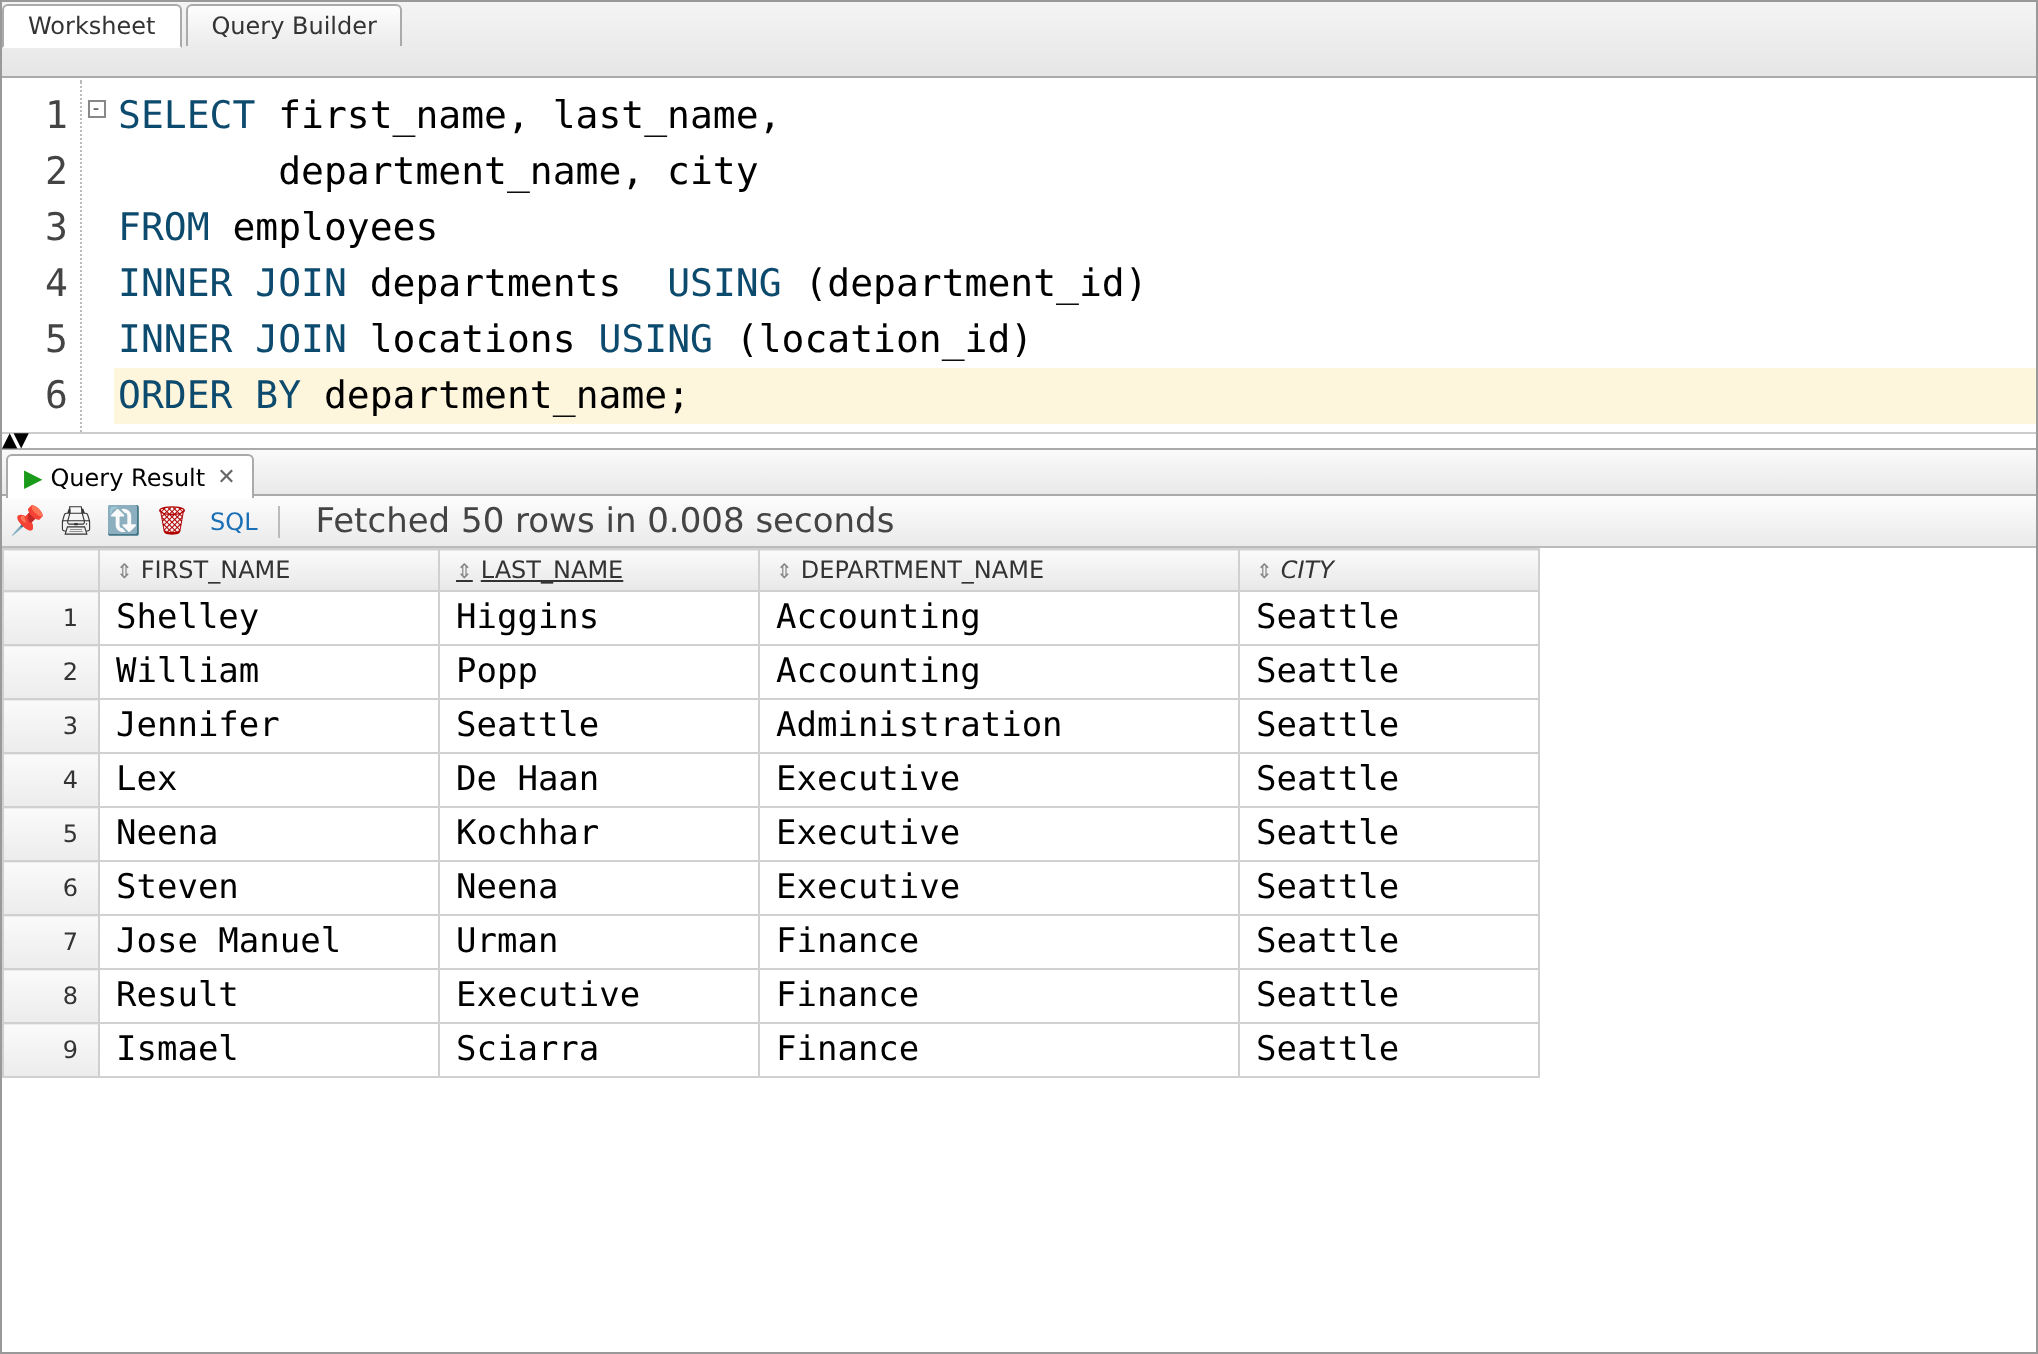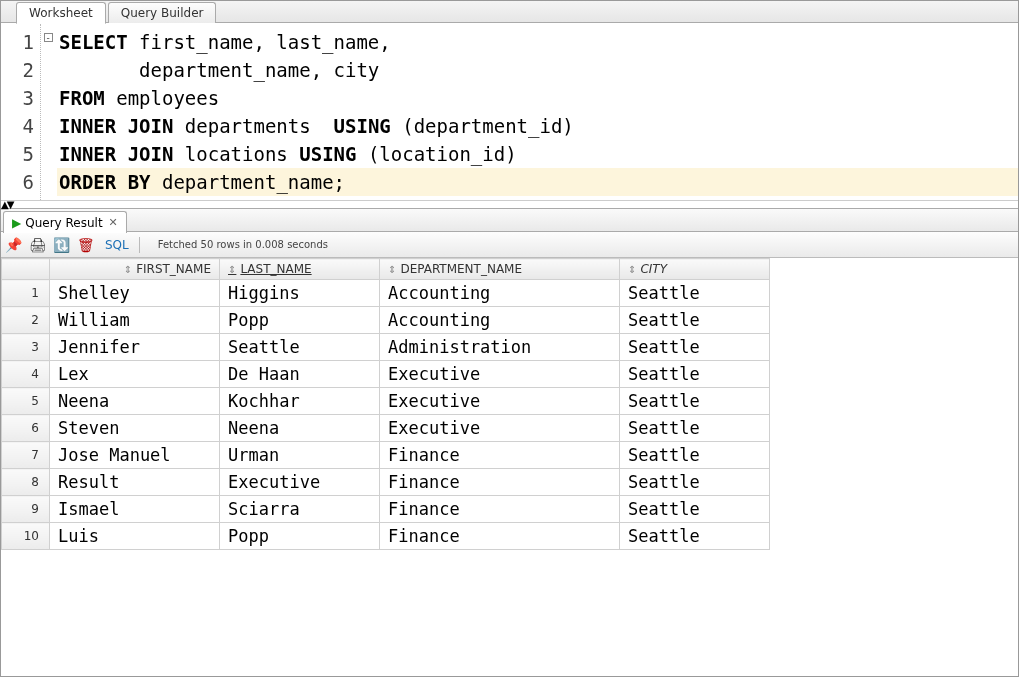--- a/index.html
+++ b/index.html
@@ -9,23 +9,22 @@
   background: #fff;
   width: 1019px;
   height: 677px;
   overflow: hidden;
   border: 1px solid #999;
 }
 .tabstrip {
   display: flex;
   background: linear-gradient(#f4f4f4, #e6e6e6);
   border-bottom: 1px solid #aaa;
-  height: 22px;
-  align-items: center;
-  padding-left: 15px;
+  height: 38px;
+  align-items: flex-start;
 }
 .tab {
   padding: 3px 12px;
   border: 1px solid #aaa;
   border-bottom: none;
   border-radius: 3px 3px 0 0;
   margin-right: 2px;
   font-size: 12px;
   color: #333;
   background: linear-gradient(#fdfdfd,#ececec);
@@ -68,21 +67,21 @@
 }
 .code {
   font-family: "DejaVu Sans Mono","Courier New",monospace;
   font-size: 19px;
   line-height: 28px;
   padding: 4px 0 4px 2px;
   flex: 1;
   white-space: pre;
   color: #000;
 }
-.code .kw { color: #000000; font-weight: bold; text-align: center; }
+.code .kw { color: #0c4a6e; font-weight: normal; text-align: center; }
 .code .line { display:block; padding-left:2px; }
 .code .line.hl { background: #fdf5dc; }
 
 .splitter {
   height: 8px;
   background: #fff;
   border-top: 1px solid #ccc;
   position: relative;
 }
 .splitter .arrows {
@@ -128,21 +127,21 @@
   display:flex; align-items:center; justify-content:center;
   cursor: pointer;
   font-size: 14px;
 }
 .pin { color:#c00; }
 .print { color:#333; }
 .refresh { color:#1b6fb5; }
 .clear { color:#b30000; }
 .sql-link { color:#1b6fb5; font-size:12px; margin: 0 4px; }
 .divider { width:1px; height:16px; background:#bbb; }
-.status { color:#444; font-size:10px;padding-left:12px; }
+.status { color:#444; font-size:17px;padding-left:12px; }
 
 .grid-wrap {
   overflow: auto;
 }
 table.grid {
   border-collapse: collapse;
   font-family: "DejaVu Sans Mono","Courier New",monospace;
   font-size: 17px;
 }
 .grid th, .grid td {
@@ -214,21 +213,21 @@
   <span class="sql-link">SQL</span>
   <span class="divider"></span>
   <span class="status">Fetched 50 rows in 0.008 seconds</span>
 </div>
 
 <div class="grid-wrap">
   <table class="grid">
     <thead>
         <tr id="gridhead">
           <th class="rownum">&nbsp;</th>
-          <th style="width: 170px; text-align: right;"><span class="sort">⇕</span>FIRST_NAME</th>
+          <th style="width: 170px;"><span class="sort">⇕</span>FIRST_NAME</th>
           <th style="width: 160px; text-decoration: underline;"><span class="sort">⇕</span>LAST_NAME</th>
           <th style="width: 240px;"><span class="sort">⇕</span>DEPARTMENT_NAME</th>
           <th style="width: 150px; font-style: italic;"><span class="sort">⇕</span>CITY</th>
         </tr>
       </thead>
     <tbody id="gridbody">
         <tr>
           <td class="rownum">1</td>
           <td>Shelley</td>
           <td>Higgins</td>
@@ -284,22 +283,15 @@
           <td>Finance</td>
           <td>Seattle</td>
         </tr>
         <tr>
           <td class="rownum">9</td>
           <td>Ismael</td>
           <td>Sciarra</td>
           <td>Finance</td>
           <td>Seattle</td>
         </tr>
-        <tr>
-          <td class="rownum">10</td>
-          <td>Luis</td>
-          <td>Popp</td>
-          <td>Finance</td>
-          <td>Seattle</td>
-        </tr>
       </tbody>
   </table>
 </div>
 
 </body></html>

